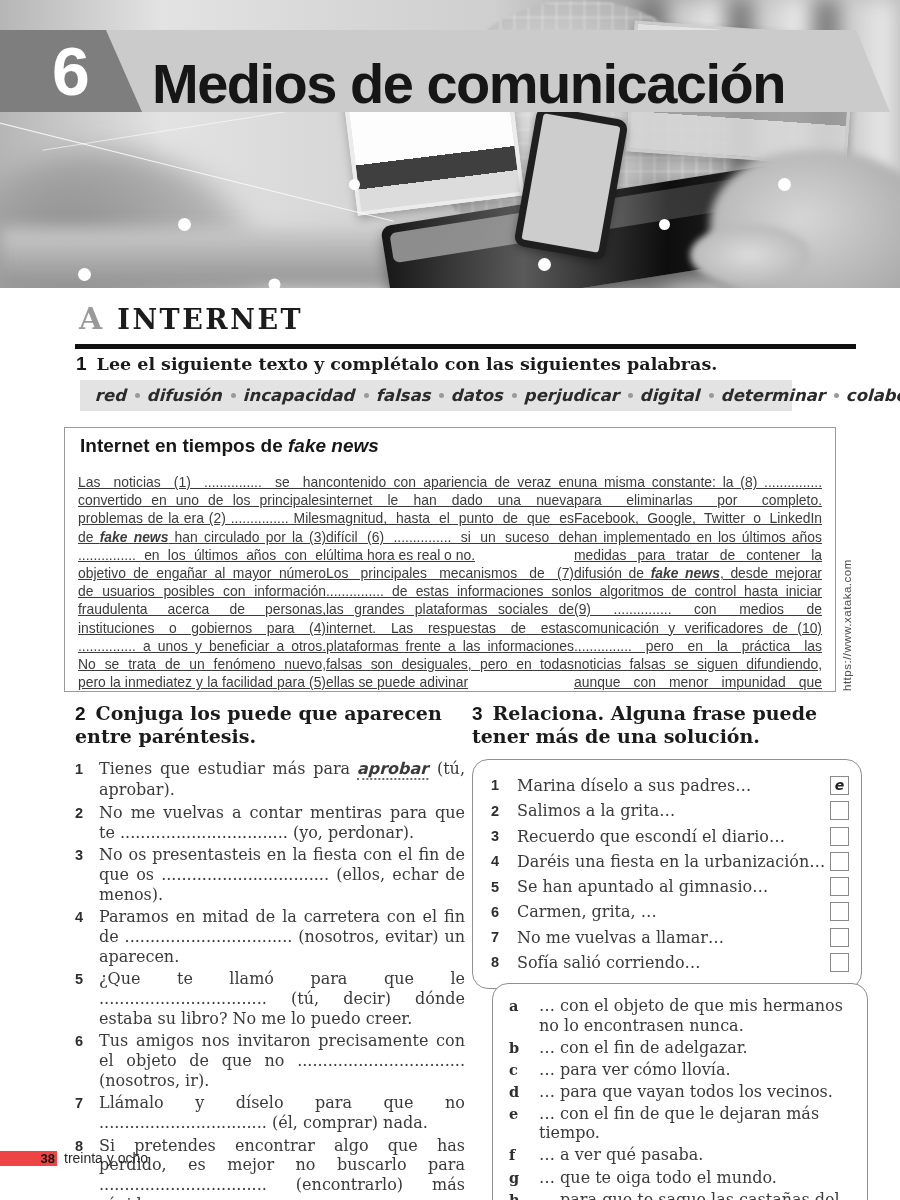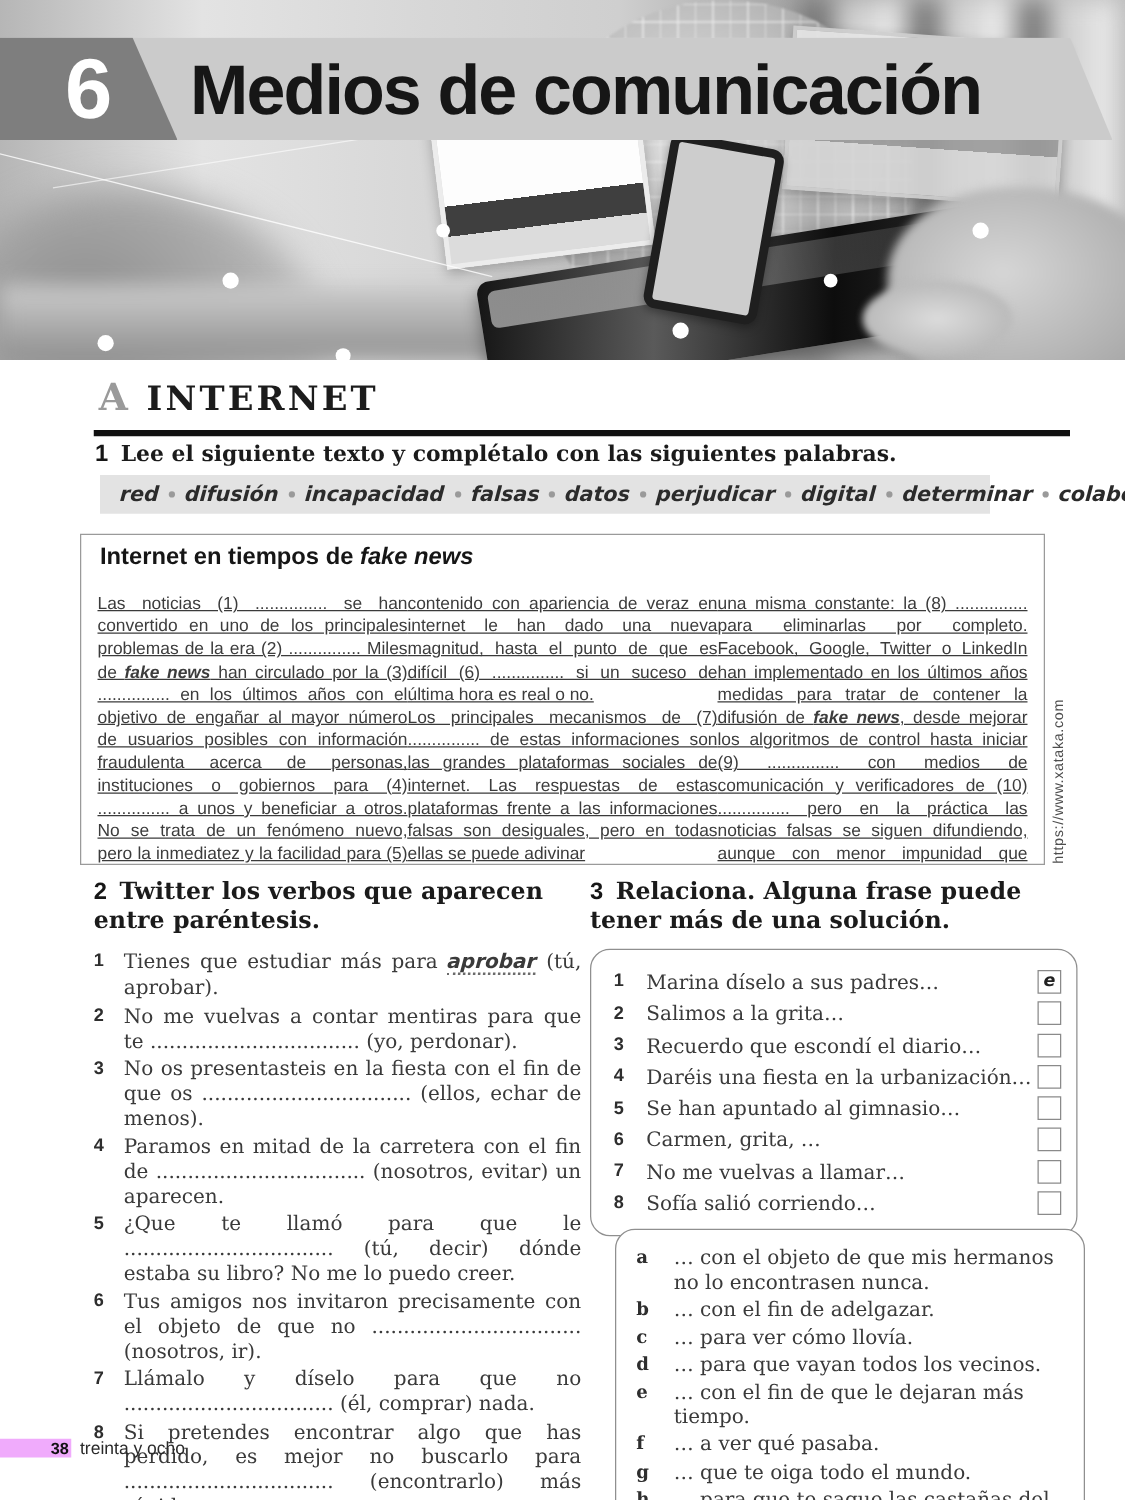--- a/index.html
+++ b/index.html
@@ -47,21 +47,21 @@
   .h-line1{left:-20px;top:170px;width:420px;height:1px;background:rgba(255,255,255,.8);transform:rotate(14deg);}
   .h-line2{left:40px;top:120px;width:380px;height:1px;background:rgba(255,255,255,.6);transform:rotate(-9deg);}
 
   
   .banner{position:absolute;left:0;top:30px;width:890px;height:82px;z-index:5;}
   .banner-bg{position:absolute;inset:0;background:#cbcbcb;
         clip-path:polygon(0 0, calc(100% - 34px) 0, 100% 100%, 0 100%);}
   .unit-box{position:absolute;left:0;top:0;width:142px;height:82px;background:#7e7e7e;
         clip-path:polygon(0 0, 106px 0, 142px 100%, 0 100%);}
   .unit-num{position:absolute;left:52px;top:2px;color:#fff;font:bold 68px/78px "Liberation Sans",sans-serif;}
-  .banner-title{position:absolute;left:152px;top:0;width:700px;height:82px;
+  .banner-title{position:absolute;left:152px;top:12px;width:700px;height:82px;
         font:bold 56px/84px "Liberation Sans",sans-serif;letter-spacing:-1.5px;color:#161616;white-space:nowrap;}
 
   
   .section-head{position:absolute;left:79px;top:301px;}
   .sec-letter{font:bold 30px "DejaVu Serif",serif;color:#9a9a9a;margin-right:15px;}
   .sec-title{font:bold 27px "DejaVu Serif",serif;color:#1c1c1c;letter-spacing:2.5px;}
   .rule{position:absolute;left:75px;top:344px;width:781px;height:5px;background:#101010;}
 
   
   .ex-num{font:bold 19px "Liberation Sans",sans-serif;color:#161616;margin-right:10px;}
@@ -109,21 +109,21 @@
         display:flex;align-items:center;justify-content:center;}
   .abox .hand{font:italic bold 14px "DejaVu Sans",sans-serif;color:#222;}
   .optionsbox{margin-top:-6px;margin-left:20px;margin-right:-6px;border:1.5px solid #8f8f8f;border-radius:16px;
         background:#fff;padding:10px 14px 10px 16px;position:relative;z-index:2;}
   .orow{display:flex;margin:2.5px 0;font:16px/1.22 "DejaVu Serif",serif;color:#3a3a3a;}
   .olet{flex:none;width:30px;font:bold 14.5px/1.35 "DejaVu Serif",serif;color:#2e2e2e;}
   .otext{flex:1;}
 
   
   .footer{position:absolute;left:0;top:1150px;display:flex;align-items:center;}
-  .pagebar{width:57px;height:15px;background:#f0abfc;display:flex;justify-content:flex-end;align-items:flex-start;}
+  .pagebar{width:57px;height:15px;background:#ef4444;display:flex;justify-content:flex-end;align-items:flex-start;}
   .pagenum{font:bold 13px "Liberation Sans",sans-serif;color:#111;padding-right:2px;}
   .pagetext{margin-left:7px;font:14px "Liberation Sans",sans-serif;color:#2a2a2a;}
 </style>
 </head>
 <body>
 
 <div class="page">
 
   <div class="hero">
     <div class="h-blob-left"></div>
@@ -191,21 +191,21 @@
         </div>
         <div class="rcol">
           <p><span>una misma constante: la (8) ............... para eliminarlas por completo. Facebook, Google, Twitter o LinkedIn han implementado en los últimos años medidas para tratar de contener la difusión de </span><span class="it">fake news</span><span>, desde mejorar los algoritmos de control hasta iniciar (9) ............... con medios de comunicación y verificadores de (10) ............... pero en la práctica las noticias falsas se siguen difundiendo, aunque con menor impunidad que antes.</span></p>
         </div>
       </div>
   </div>
   <div class="source-url">https://www.xataka.com</div>
 
   <div class="ex2col">
     <div class="ex-head">
-      <span class="ex-num">2</span><span>Twitter los verbos que aparecen entre paréntesis.</span>
+      <span class="ex-num">2</span><span>Conjuga los puede que aparecen entre paréntesis.</span>
     </div>
     <div class="ex2-items" id="ex2-items">
         <div class="item">
           <span class="inum">1</span>
           <span class="itext"><span>Tienes que estudiar más para </span><span class="hand-answer">aprobar</span><span> (tú, aprobar).</span></span>
         </div>
         <div class="item">
           <span class="inum">2</span>
           <span class="itext"><span>No me vuelvas a contar mentiras para que te ................................. (yo, perdonar).</span></span>
         </div>

